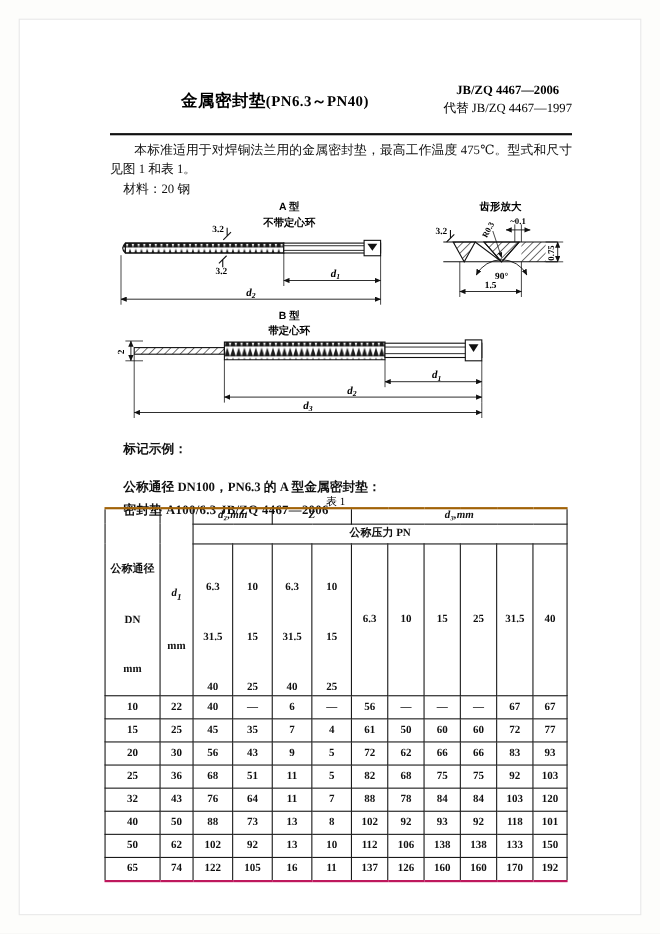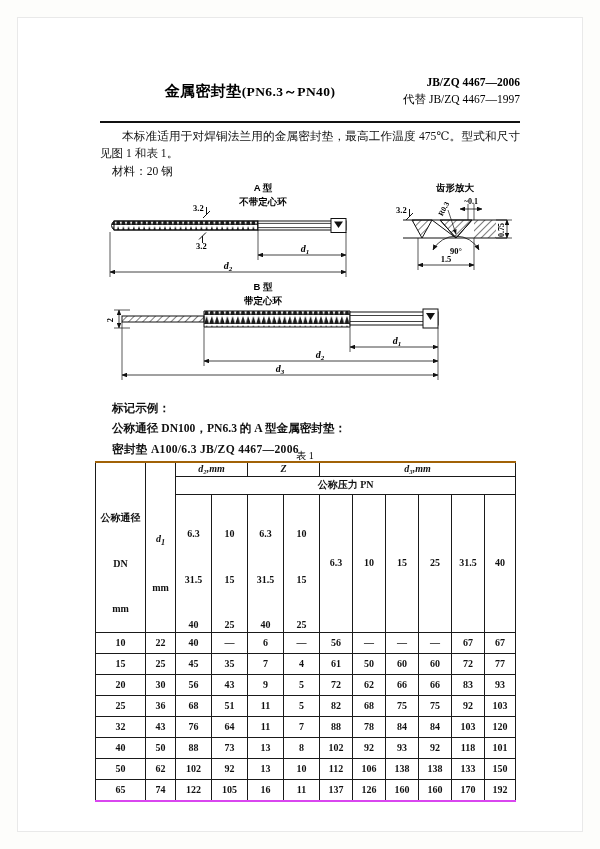--- a/index.html
+++ b/index.html
@@ -4,46 +4,46 @@
 <style>
   html,body{margin:0;padding:0;background:#c8c8c8;}
   body{font-family:"Liberation Serif","DejaVu Serif",serif;}
   .page{position:relative;width:600px;height:849px;background:#fdfdfb;margin:0 auto;overflow:hidden;}
   .sheet{position:absolute;left:18px;top:18px;width:564px;height:813px;background:#fff;box-shadow:0 0 0 1px #e9e9e9;}
 
   
   .hdr{position:absolute;left:100px;top:72px;width:420px;height:46px;}
   .doc-title{position:absolute;left:0;top:10px;width:300px;text-align:center;font-size:15px;font-weight:bold;letter-spacing:.4px;}
   .doc-title .sub{font-weight:bold;font-size:13.5px;}
-  .std-block{position:absolute;right:0;top:2px;text-align:right;font-size:11.5px;line-height:1.45;}
+  .std-block{position:absolute;right:0;top:2px;text-align:center;font-size:11.5px;line-height:1.45;}
   .std-block .b{font-weight:bold;}
   .rule{position:absolute;left:100px;top:121px;width:420px;height:0;border-top:2.1px solid #111;}
 
   
   .para{position:absolute;font-size:11.6px;line-height:1.5;color:#111;}
   .p1{left:100px;top:128px;width:420px;text-indent:22px;text-align:justify;}
   .p2{left:112px;top:163px;}
   .mark{left:112px;top:400px;font-weight:bold;}
-  .mark .l2{margin-top:3px;}
+  .mark .l2{margin-top:17px;}
   .mark .l3{margin-top:3px;text-align:left;width:390px;letter-spacing:.3px;}
 
   
   .figwrap{position:absolute;left:100px;top:180px;width:420px;height:212px;text-align:center;}
   .fig1cap{left:100px;top:374px;width:420px;text-align:center;font-size:10.5px;font-weight:bold;}
   svg{display:block;}
 
   
   .tbl-label{position:absolute;left:95px;top:449px;width:420px;text-align:center;font-size:10px;font-weight:normal;}
   table.t{position:absolute;left:95px;top:461px;width:420px;border-collapse:collapse;table-layout:fixed;
           font-size:10px;color:#111;}
   table.t td,table.t th{border:1px solid #1a1a1a;text-align:center;vertical-align:middle;font-weight:bold;
           padding:0;line-height:1.28;font-size:10px;}
   table.t thead td{font-size:10px;}
   .t .outer-top{border-top:2px solid #a16207;}
-  .t .outer-bot{border-bottom:2px solid #d946ef;}
+  .t .outer-bot{border-bottom:2px solid #be185d;}
   .ital{font-style:italic;}
   .stack span{display:block;margin-top:33px;}
   .dnhead{font-size:9.4px;}
   .rowcell{height:20px;}
 </style>
 </head>
 <body>
 
 <div class="page">
  <div class="sheet"></div>

